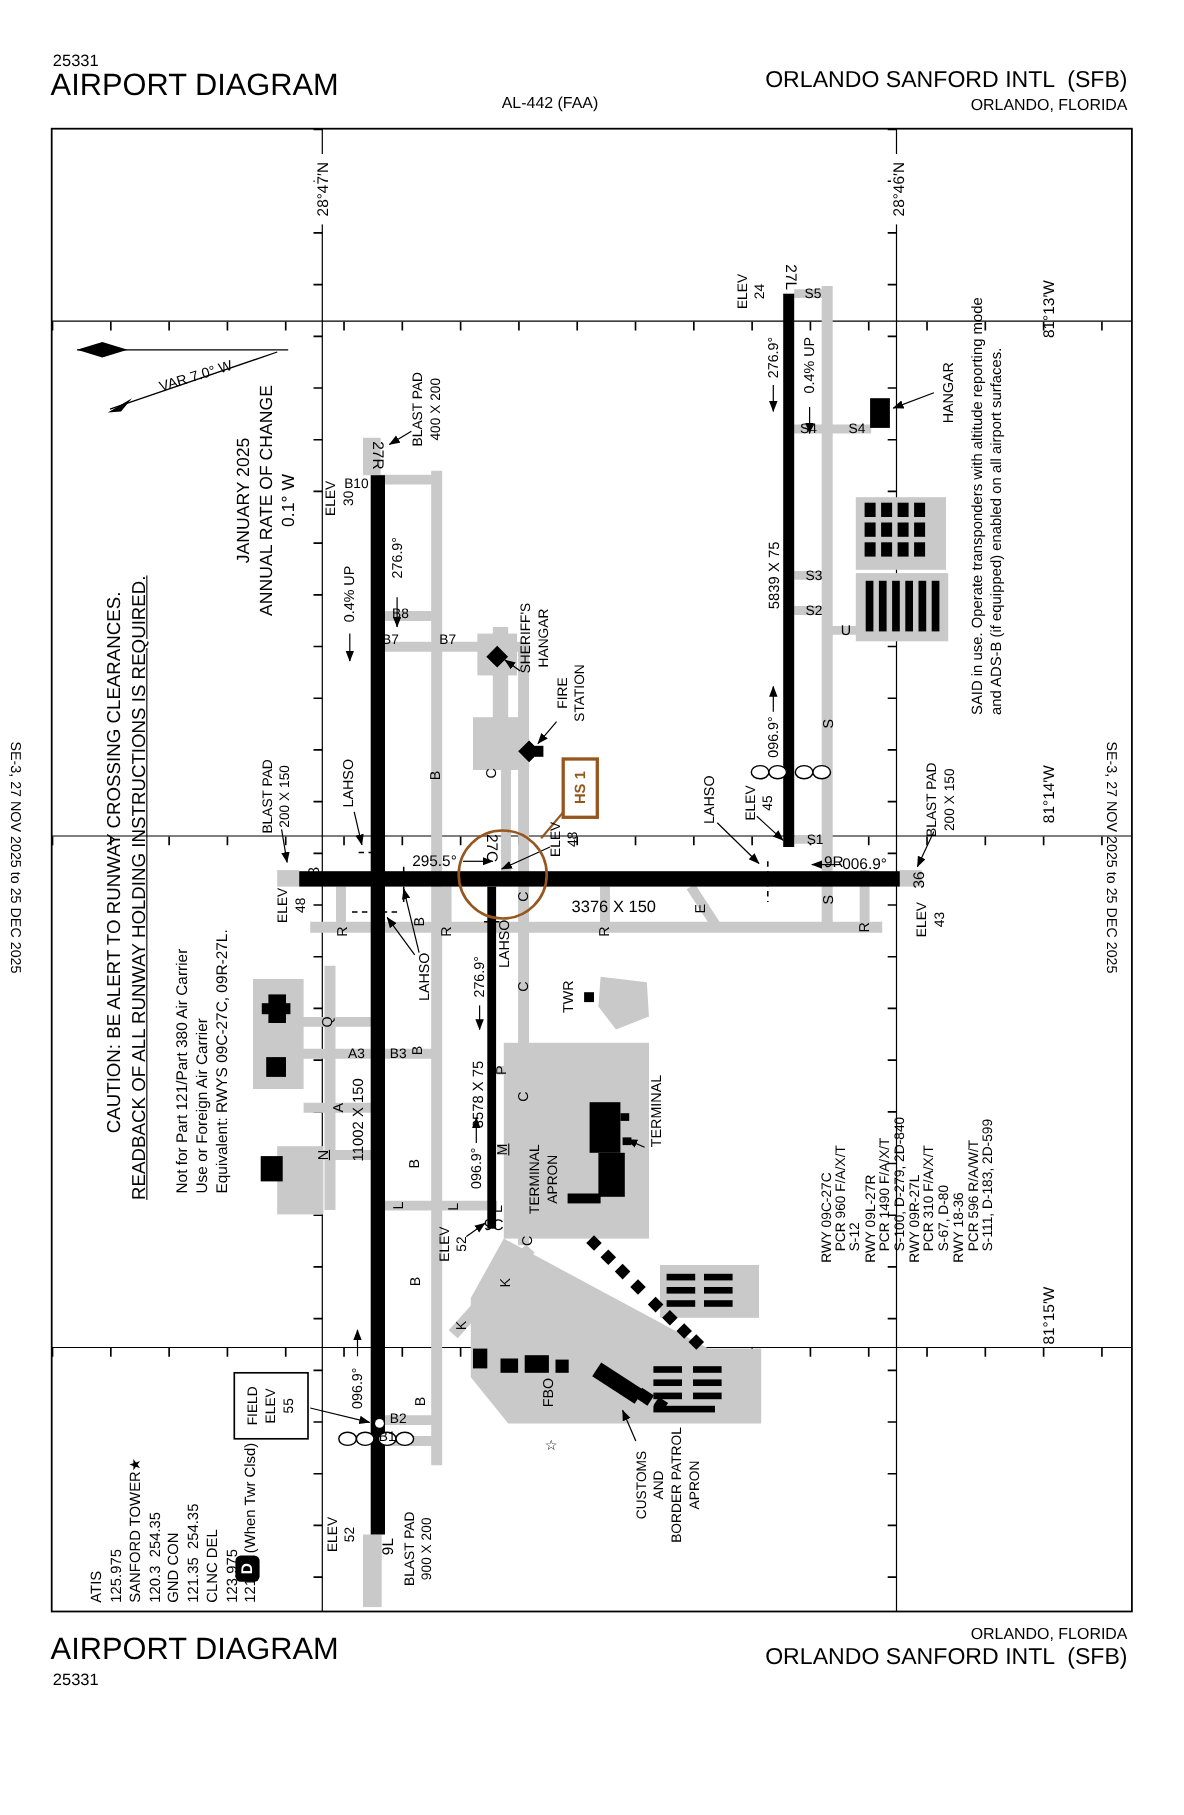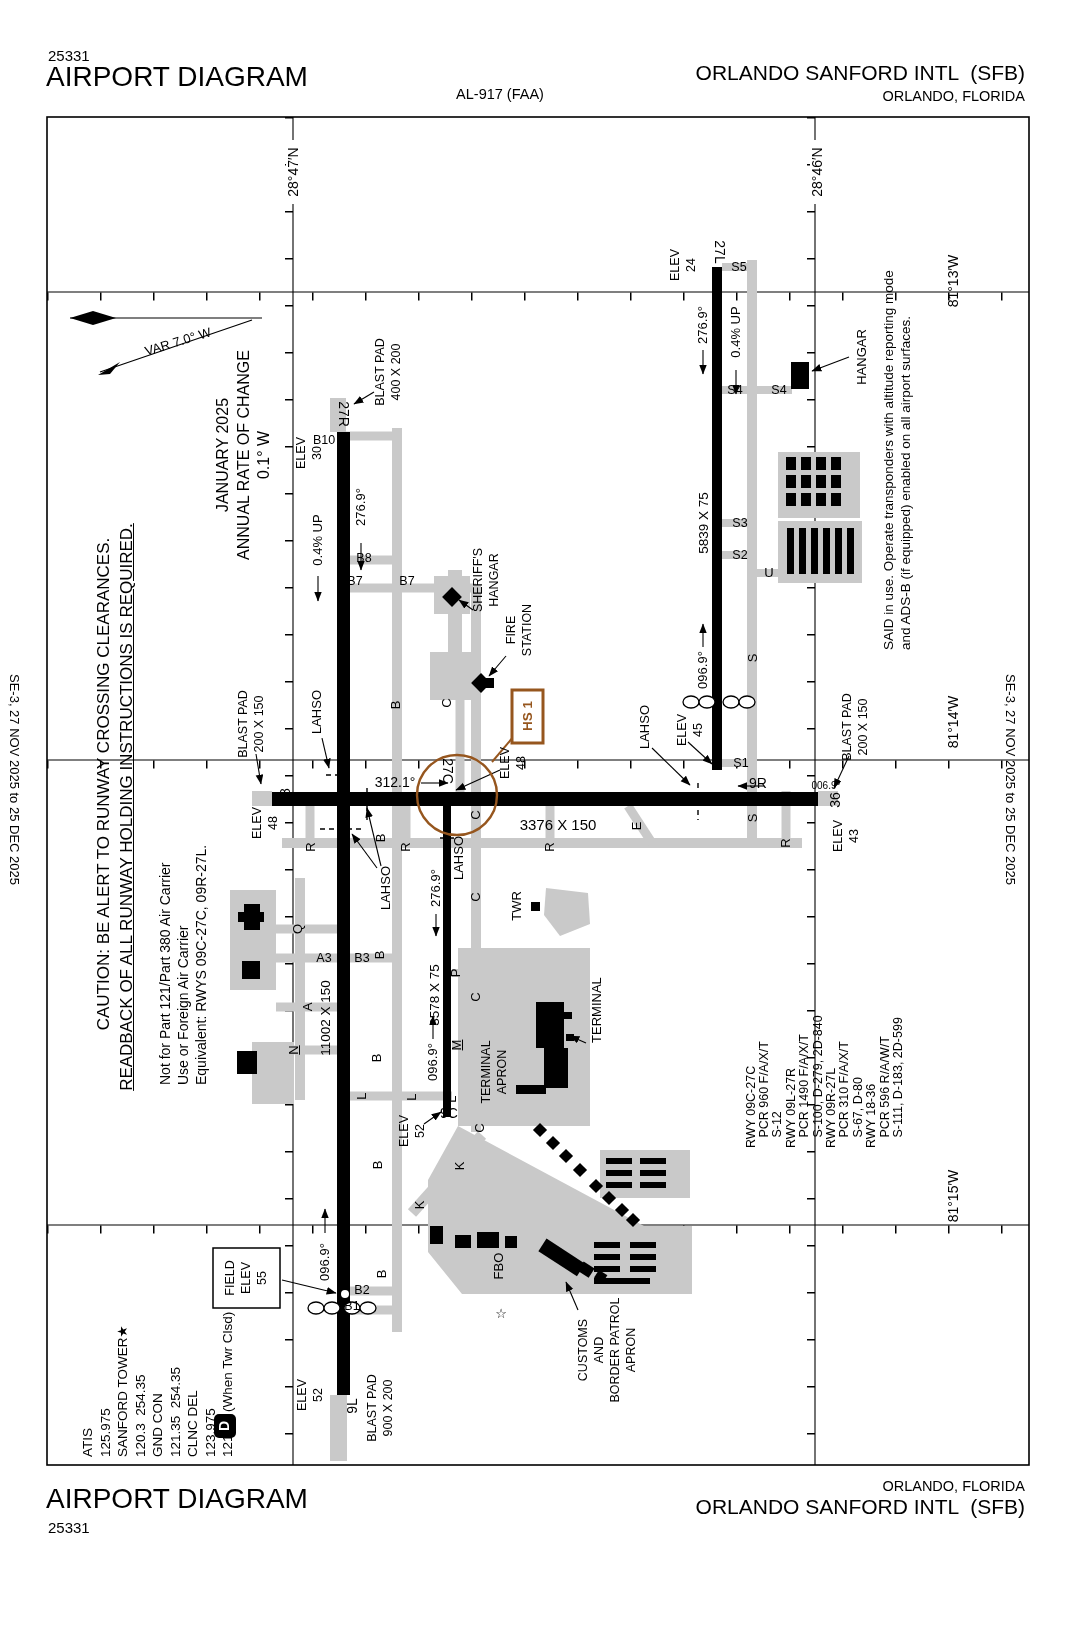--- a/index.html
+++ b/index.html
@@ -224,21 +224,21 @@
         <ellipse cx="368" cy="1308" rx="8" ry="6"></ellipse>
   </g>
   <circle cx="345" cy="1294" r="4" fill="#fff"></circle>
 
   <rect x="213" y="1248" width="67" height="60" fill="#fff" stroke="#000" stroke-width="1.5"></rect>
   <rect x="214" y="1414" width="22" height="24" rx="5" fill="#000"></rect>
 </svg>
 
 <div class="lbl left" style="left:48px;top:48px;width:120px;height:16px;font-size:15px">25331</div>
 <div class="lbl left" style="left:46px;top:62px;width:360px;height:30px;font-size:28px">AIRPORT DIAGRAM</div>
-<div class="lbl" style="left:420px;top:86px;width:160px;height:16px;font-size:14.5px">AL-917 (FAA)</div>
+<div class="lbl" style="left:420px;top:86px;width:160px;height:16px;font-size:14.5px">AL-442 (FAA)</div>
 <div class="lbl" style="left:600px;top:62px;width:425px;height:22px;font-size:21px;justify-content:flex-end;text-align:right">ORLANDO SANFORD INTL  (SFB)</div>
 <div class="lbl" style="left:600px;top:88px;width:425px;height:16px;font-size:14.5px;justify-content:flex-end;text-align:right">ORLANDO, FLORIDA</div>
 
 <div class="lbl vert" style="left:4px;top:600px;width:20px;height:360px;font-size:13px">SE-3, 27 NOV 2025 to 25 DEC 2025</div>
 <div class="lbl vert" style="left:1000px;top:600px;width:20px;height:360px;font-size:13px">SE-3, 27 NOV 2025 to 25 DEC 2025</div>
 
 <div class="lbl ccw" style="left:262px;top:164px;width:64px;height:16px;font-size:14px;background:#fff">28°47′N</div>
 <div class="lbl ccw" style="left:786px;top:164px;width:64px;height:16px;font-size:14px;background:#fff">28°46′N</div>
 <div class="lbl ccw" style="left:922px;top:273px;width:64px;height:16px;font-size:14px">81°13′W</div>
 <div class="lbl ccw" style="left:922px;top:714px;width:64px;height:16px;font-size:14px">81°14′W</div>
@@ -321,22 +321,22 @@
 <div class="lbl ccw" style="left:288px;top:532px;width:60px;height:16px;font-size:13px">0.4% UP</div>
 <div class="lbl ccw" style="left:301px;top:1254px;width:48px;height:16px;font-size:13px">096.9°</div>
 <div class="lbl ccw" style="left:280px;top:1010px;width:92px;height:16px;font-size:13.5px">11002 X 150</div>
 <div class="lbl ccw" style="left:412px;top:880px;width:48px;height:16px;font-size:13px">276.9°</div>
 <div class="lbl ccw" style="left:397px;top:987px;width:76px;height:16px;font-size:13.5px">3578 X 75</div>
 <div class="lbl ccw" style="left:409px;top:1054px;width:48px;height:16px;font-size:13px">096.9°</div>
 <div class="lbl ccw" style="left:679px;top:317px;width:48px;height:16px;font-size:13px">276.9°</div>
 <div class="lbl ccw" style="left:706px;top:324px;width:60px;height:16px;font-size:13px">0.4% UP</div>
 <div class="lbl ccw" style="left:679px;top:662px;width:48px;height:16px;font-size:13px">096.9°</div>
 <div class="lbl ccw" style="left:666px;top:515px;width:76px;height:16px;font-size:13.5px">5839 X 75</div>
-<div class="lbl" style="left:371px;top:775px;width:48px;height:16px;font-size:14px">312.1°</div>
-<div class="lbl" style="left:802px;top:778px;width:48px;height:16px;font-size:10px">006.9°</div>
+<div class="lbl" style="left:371px;top:775px;width:48px;height:16px;font-size:14px">295.5°</div>
+<div class="lbl" style="left:762px;top:778px;width:48px;height:16px;font-size:14px">006.9°</div>
 <div class="lbl" style="left:516px;top:817px;width:84px;height:16px;font-size:15px">3376 X 150</div>
 
 <div class="lbl ccw" style="left:292px;top:704px;width:50px;height:16px;font-size:13px">LAHSO</div>
 <div class="lbl ccw" style="left:361px;top:880px;width:50px;height:16px;font-size:13px">LAHSO</div>
 <div class="lbl ccw" style="left:434px;top:850px;width:50px;height:16px;font-size:13px">LAHSO</div>
 <div class="lbl ccw" style="left:620px;top:719px;width:50px;height:16px;font-size:13px">LAHSO</div>
 <div class="lbl ccw brown b" style="left:509px;top:708px;width:38px;height:16px;font-size:13.5px">HS 1</div>
 
 <div class="lbl ccw" style="left:450px;top:565px;width:72px;height:30px;font-size:12.5px">SHERIFF'S
 HANGAR</div>

